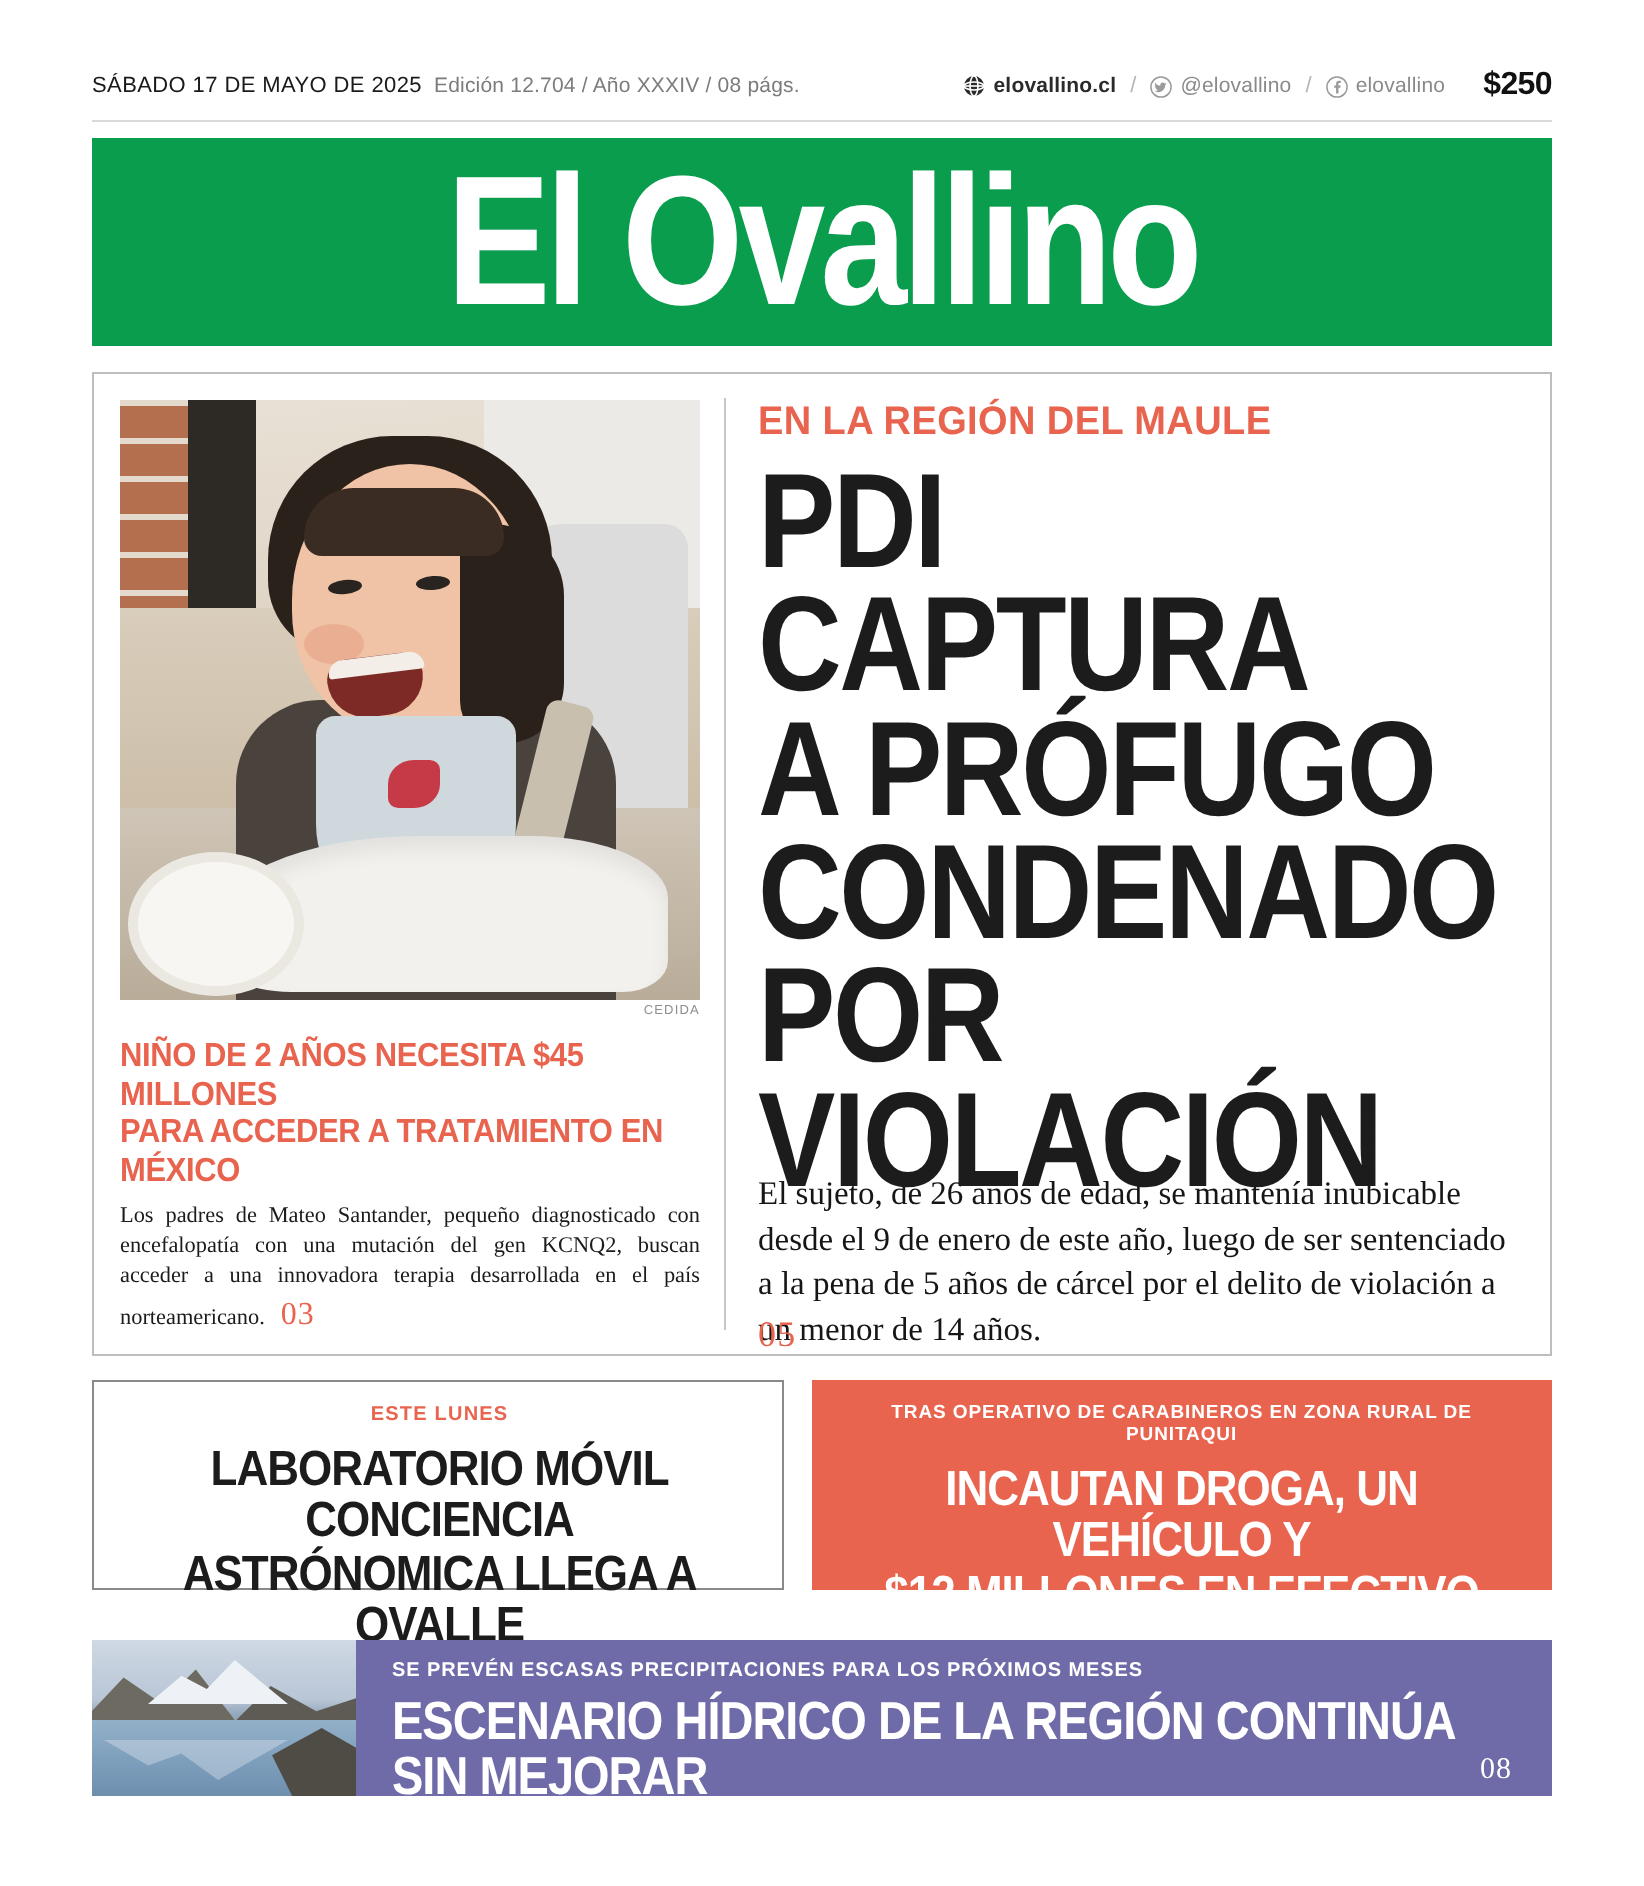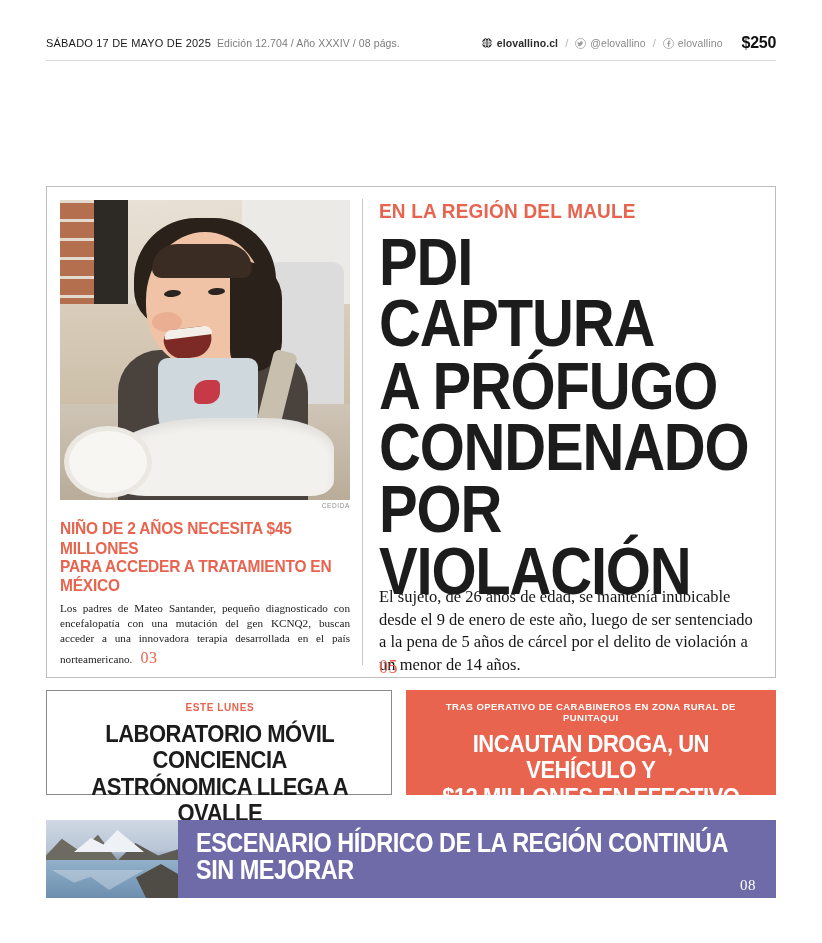--- a/index.html
+++ b/index.html
@@ -429,20 +429,23 @@
             <path d="M13.6 19v-6.3h2.1l.3-2.4h-2.4V8.7c0-.7.2-1.2 1.2-1.2h1.3V5.3c-.2 0-1-.1-1.9-.1-1.9 0-3.2 1.2-3.2 3.3v1.8H8.9v2.4h2.1V19h2.6z" fill="#9a9a9a"></path>
           </svg>
         </span>
         <span class="handle">elovallino</span>
       </div>
       <span class="price">$250</span>
     </div>
   </div>
   <div class="top-rule"></div>
 
+  <div class="masthead">
+    <div class="masthead-title">El Ovallino</div>
+  </div>
 
   <div class="main-box">
 
     <div class="col-left">
       <div class="photo-wrap">
         <div class="ph-bg"></div>
         <div class="ph-brick"></div>
         <div class="ph-dark"></div>
         <div class="ph-wallr"></div>
         <div class="ph-floor"></div>
@@ -524,18 +527,19 @@
     <div class="banner-photo">
       <div class="bp-sky"></div>
       <div class="bp-mtn1"></div>
       <div class="bp-mtn2"></div>
       <div class="bp-snow"></div>
       <div class="bp-water"></div>
       <div class="bp-refl"></div>
       <div class="bp-rock"></div>
     </div>
     <div class="banner-text">
+      <div class="banner-kicker">SE PREVÉN ESCASAS PRECIPITACIONES PARA LOS PRÓXIMOS MESES</div>
       <div class="banner-headline">ESCENARIO HÍDRICO DE LA REGIÓN CONTINÚA SIN MEJORAR</div>
       <div class="banner-pagenum">08</div>
     </div>
   </div>
 
 </div>
 
 </body></html>

